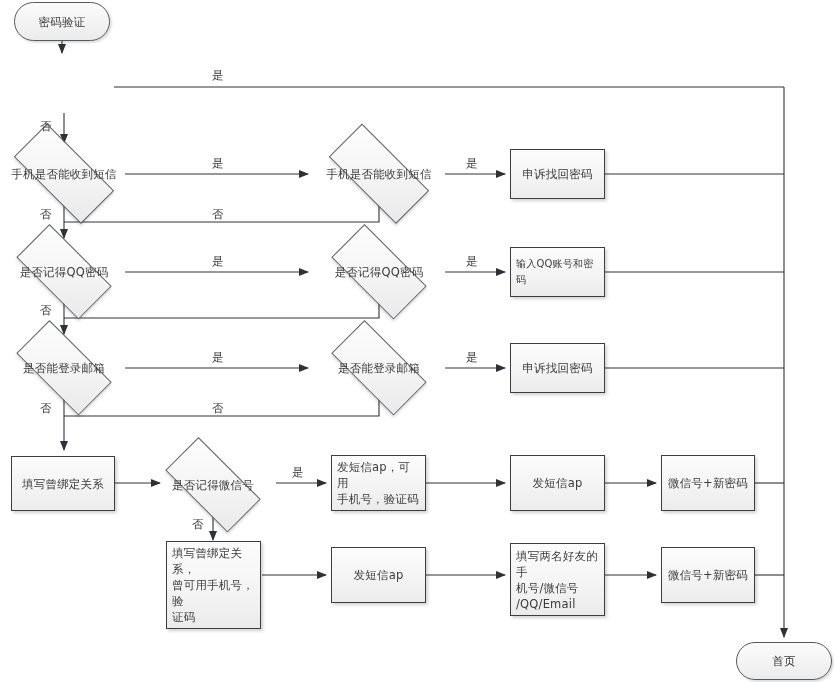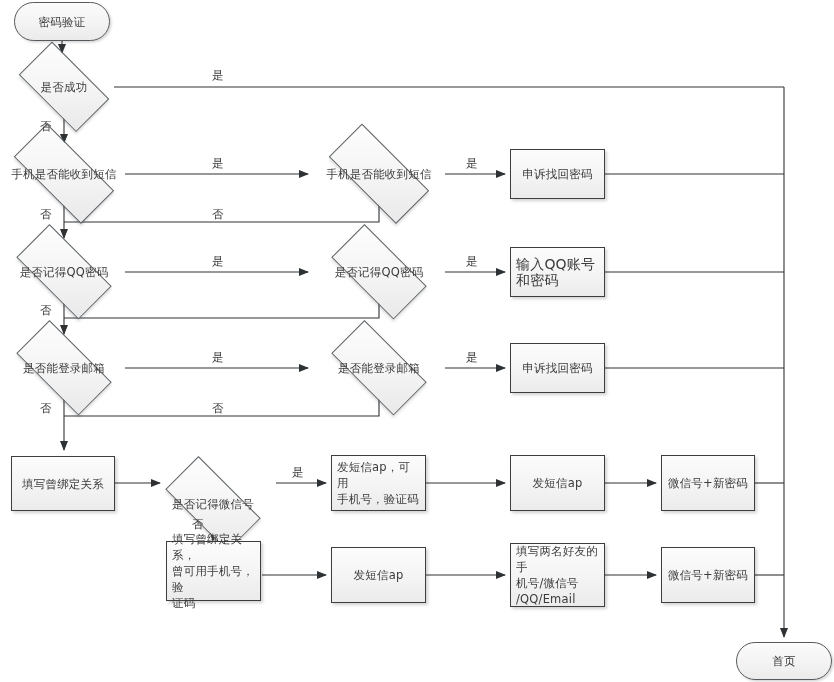--- a/index.html
+++ b/index.html
@@ -139,24 +139,20 @@
       
       <path d="M784,87 L784,637" marker-end="url(#ah)"></path>
 
     </g>
   </svg>
 
   <div class="node term" style="left:14px; top:2px; width:96px; height:39px;">
     <span class="lbl">密码验证</span>
   </div>
 
-  <div class="node dec" style="left:8px; top:55px; width:112px; height:64px;">
-    <span class="dia"></span>
-    <span class="lbl">是否成功</span>
-  </div>
 
   <div class="node dec" style="left:-2px; top:142px; width:132px; height:64px;">
     <span class="dia"></span>
     <span class="lbl">手机是否能收到短信</span>
   </div>
 
   <div class="node dec" style="left:313px; top:142px; width:132px; height:64px;">
     <span class="dia"></span>
     <span class="lbl">手机是否能收到短信</span>
   </div>
@@ -169,70 +165,70 @@
     <span class="dia"></span>
     <span class="lbl">是否记得QQ密码</span>
   </div>
 
   <div class="node dec" style="left:318px; top:240px; width:122px; height:64px;">
     <span class="dia"></span>
     <span class="lbl">是否记得QQ密码</span>
   </div>
 
   <div class="node proc" style="left:510px; top:247px; width:95px; height:50px;">
-    <span class="lbl" style="font-size:14px;">输入QQ账号和密码</span>
+    <span class="lbl" style="font-size:10px;">输入QQ账号和密码</span>
   </div>
 
   <div class="node dec" style="left:3px; top:336px; width:122px; height:64px;">
     <span class="dia"></span>
     <span class="lbl">是否能登录邮箱</span>
   </div>
 
   <div class="node dec" style="left:318px; top:336px; width:122px; height:64px;">
     <span class="dia"></span>
     <span class="lbl">是否能登录邮箱</span>
   </div>
 
   <div class="node proc" style="left:510px; top:343px; width:95px; height:50px;">
     <span class="lbl">申诉找回密码</span>
   </div>
 
   <div class="node proc" style="left:11px; top:456px; width:104px; height:55px;">
     <span class="lbl">填写曾绑定关系</span>
   </div>
 
-  <div class="node dec" style="left:152px; top:472px; width:122px; height:64px;">
+  <div class="node dec" style="left:152px; top:453px; width:122px; height:64px;">
     <span class="dia"></span>
     <span class="lbl">是否记得微信号</span>
   </div>
 
   <div class="node proc" style="left:331px; top:455px; width:95px; height:56px;">
     <span class="lbl">发短信ap，可用
 手机号，验证码</span>
   </div>
 
   <div class="node proc" style="left:510px; top:455px; width:95px; height:56px;">
     <span class="lbl">发短信ap</span>
   </div>
 
   <div class="node proc" style="left:661px; top:455px; width:94px; height:56px;">
     <span class="lbl">微信号+新密码</span>
   </div>
 
-  <div class="node proc" style="left:166px; top:541px; width:95px; height:60px;">
+  <div class="node proc" style="left:166px; top:541px; width:95px; height:88px;">
     <span class="lbl">填写曾绑定关系，
 曾可用手机号，验
 证码</span>
   </div>
 
   <div class="node proc" style="left:331px; top:547px; width:95px; height:56px;">
     <span class="lbl">发短信ap</span>
   </div>
 
-  <div class="node proc" style="left:510px; top:543px; width:95px; height:64px;">
+  <div class="node proc" style="left:510px; top:543px; width:95px; height:73px;">
     <span class="lbl">填写两名好友的手
 机号/微信号
 /QQ/Email</span>
   </div>
 
   <div class="node proc" style="left:661px; top:547px; width:94px; height:56px;">
     <span class="lbl">微信号+新密码</span>
   </div>
 
   <div class="node term" style="left:736px; top:642px; width:96px; height:38px;">

